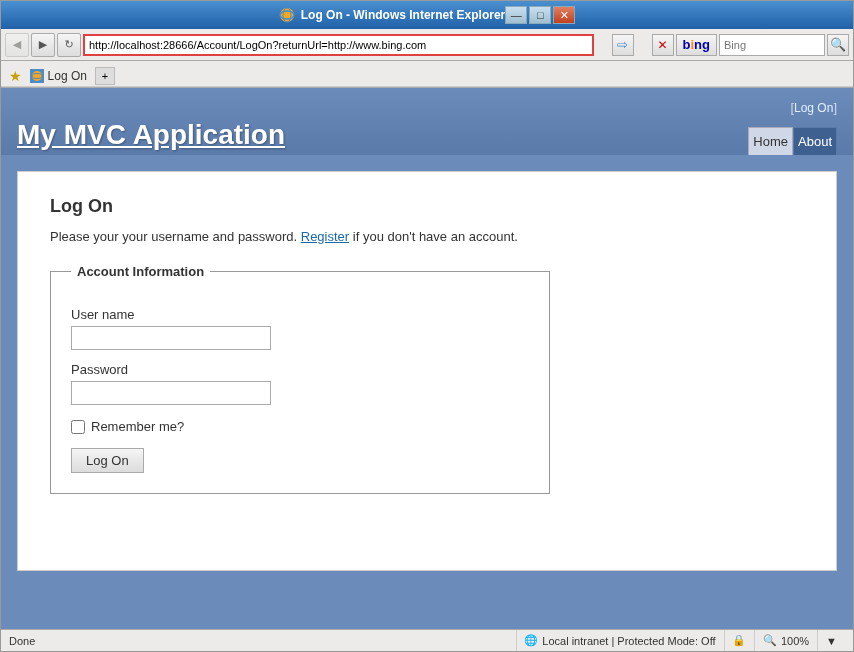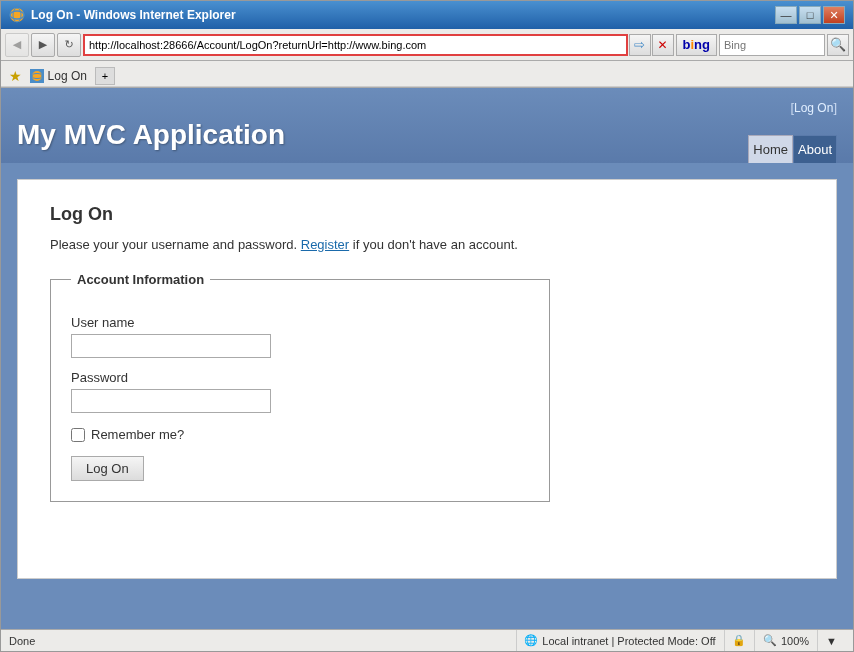--- a/index.html
+++ b/index.html
@@ -2,54 +2,54 @@
 <html><head>
   <meta charset="utf-8">
   <style>
     * { margin: 0; padding: 0; box-sizing: border-box; }
     body { font-family: Arial, sans-serif; font-size: 13px; background: #c0c0c0; }
 
     
     .window { width: 854px; height: 652px; background: #ecebe9; border: 1px solid #999; display: flex; flex-direction: column; }
 
     
-    .title-bar { background: linear-gradient(to bottom, #4a90d0 0%, #2060a8 100%); height: 28px; display: flex; align-items: center; justify-content: space-between; padding: 0 8px; }
+    .title-bar { background: linear-gradient(to bottom, #4a90d0 0%, #2060a8 100%); height: 28px; display: flex; align-items: center; justify-content: center; padding: 0 8px; }
     .title-bar-left { display: flex; align-items: center; gap: 6px; }
     .title-bar-icon { width: 16px; height: 16px; }
     .title-bar-text { color: white; font-size: 12px; font-weight: bold; }
     .title-bar-buttons { display: flex; gap: 2px; }
     .title-btn { width: 22px; height: 18px; font-size: 11px; display: flex; align-items: center; justify-content: center; cursor: pointer; border: 1px solid #8ab; background: linear-gradient(to bottom, #c8dff0, #a0bfd0); color: #333; }
     .title-btn.close { background: linear-gradient(to bottom, #e08060, #c04020); color: white; }
 
     
     .nav-bar { background: #ecebe9; height: 32px; display: flex; align-items: center; padding: 2px 4px; gap: 2px; border-bottom: 1px solid #aaa; }
     .nav-btn { width: 24px; height: 24px; background: linear-gradient(to bottom, #f5f5f5, #ddd); border: 1px solid #aaa; border-radius: 2px; display: flex; align-items: center; justify-content: center; cursor: pointer; font-size: 11px; color: #555; }
     .nav-btn.disabled { opacity: 0.5; }
-    .address-bar { flex: 1; height: 22px; display: flex; align-items: center; gap: 1px; }
+    .address-bar { flex: 1; height: 22px; display: flex; align-items: center; gap: 18px; }
     .address-input { flex: 1; height: 22px; border: 2px solid #e04040; background: white; padding: 0 4px; font-size: 11px; color: #000; }
     .refresh-btn { width: 22px; height: 22px; background: linear-gradient(to bottom, #f5f5f5, #ddd); border: 1px solid #aaa; display: flex; align-items: center; justify-content: center; cursor: pointer; font-size: 11px; }
     .stop-btn { width: 22px; height: 22px; background: linear-gradient(to bottom, #f5f5f5, #ddd); border: 1px solid #aaa; display: flex; align-items: center; justify-content: center; cursor: pointer; color: #c00; font-size: 12px; }
     .search-bar { display: flex; align-items: center; gap: 2px; }
     .bing-logo { color: #007; font-size: 13px; font-weight: bold; background: linear-gradient(to bottom, #f5f5f5, #ddd); border: 1px solid #aaa; padding: 1px 6px; height: 22px; display: flex; align-items: center; }
     .search-input { width: 106px; height: 22px; border: 1px solid #aaa; padding: 0 4px; font-size: 11px; }
     .search-btn { width: 22px; height: 22px; background: linear-gradient(to bottom, #f5f5f5, #ddd); border: 1px solid #aaa; display: flex; align-items: center; justify-content: center; cursor: pointer; }
     .fav-star { color: #c8a000; font-size: 14px; }
     .fav-item { display: flex; align-items: center; gap: 4px; font-size: 12px; color: #333; cursor: pointer; }
 
     
     .browser-content { flex: 1; display: flex; flex-direction: column; overflow: hidden; }
 
     
     .app-wrapper { flex: 1; background: #6b8cba; padding: 0; display: flex; flex-direction: column; overflow: hidden; }
     .app-header { background: linear-gradient(to bottom, #6b8cba 0%, #5a7aaa 100%); padding: 8px 16px 0 16px; }
     .app-header-top { display: flex; justify-content: flex-end; align-items: center; padding: 4px 0; }
     .header-link { color: #e0eeff; font-size: 12px; text-decoration: none; }
     .bracket { color: #c8d8f0; }
     .app-title-row { display: flex; justify-content: space-between; align-items: flex-end; }
-    .app-title { color: white; font-size: 28px; font-weight: bold; text-shadow: 1px 1px 2px rgba(0,0,0,0.3); padding-bottom: 12px; }
+    .app-title { color: white; font-size: 28px; font-weight: bold; text-shadow: 1px 1px 2px rgba(0,0,0,0.3); padding-bottom: 4px; text-decoration: underline; }
     .nav-tabs { display: flex; gap: 0; align-items: flex-end; }
     .nav-tab { padding: 6px 4px; font-size: 13px; cursor: pointer; text-decoration: none; background: #d0d8e8; border: 1px solid #aab; border-bottom: none; color: #333; }
     .nav-tab.active { background: #3d6090; color: white; border-color: #5a7aaa; }
 
     
     .page-content { flex: 1; background: #6b8cba; padding: 16px; overflow: auto; }
     .content-box { background: white; border: 1px solid #ccc; padding: 24px 32px; min-height: 400px; }
 
     .page-title { font-size: 18px; font-weight: bold; color: #333; margin-bottom: 12px; }
     .intro-text { font-size: 13px; color: #333; margin-bottom: 20px; }

